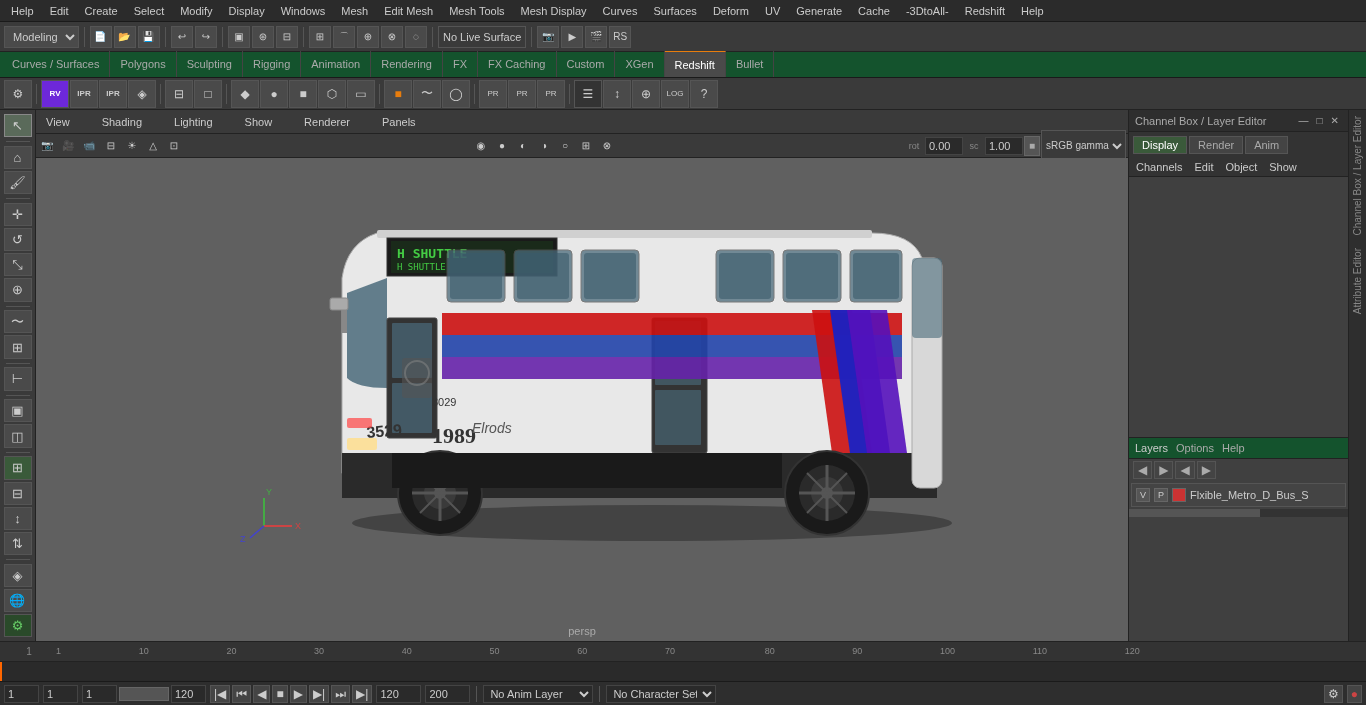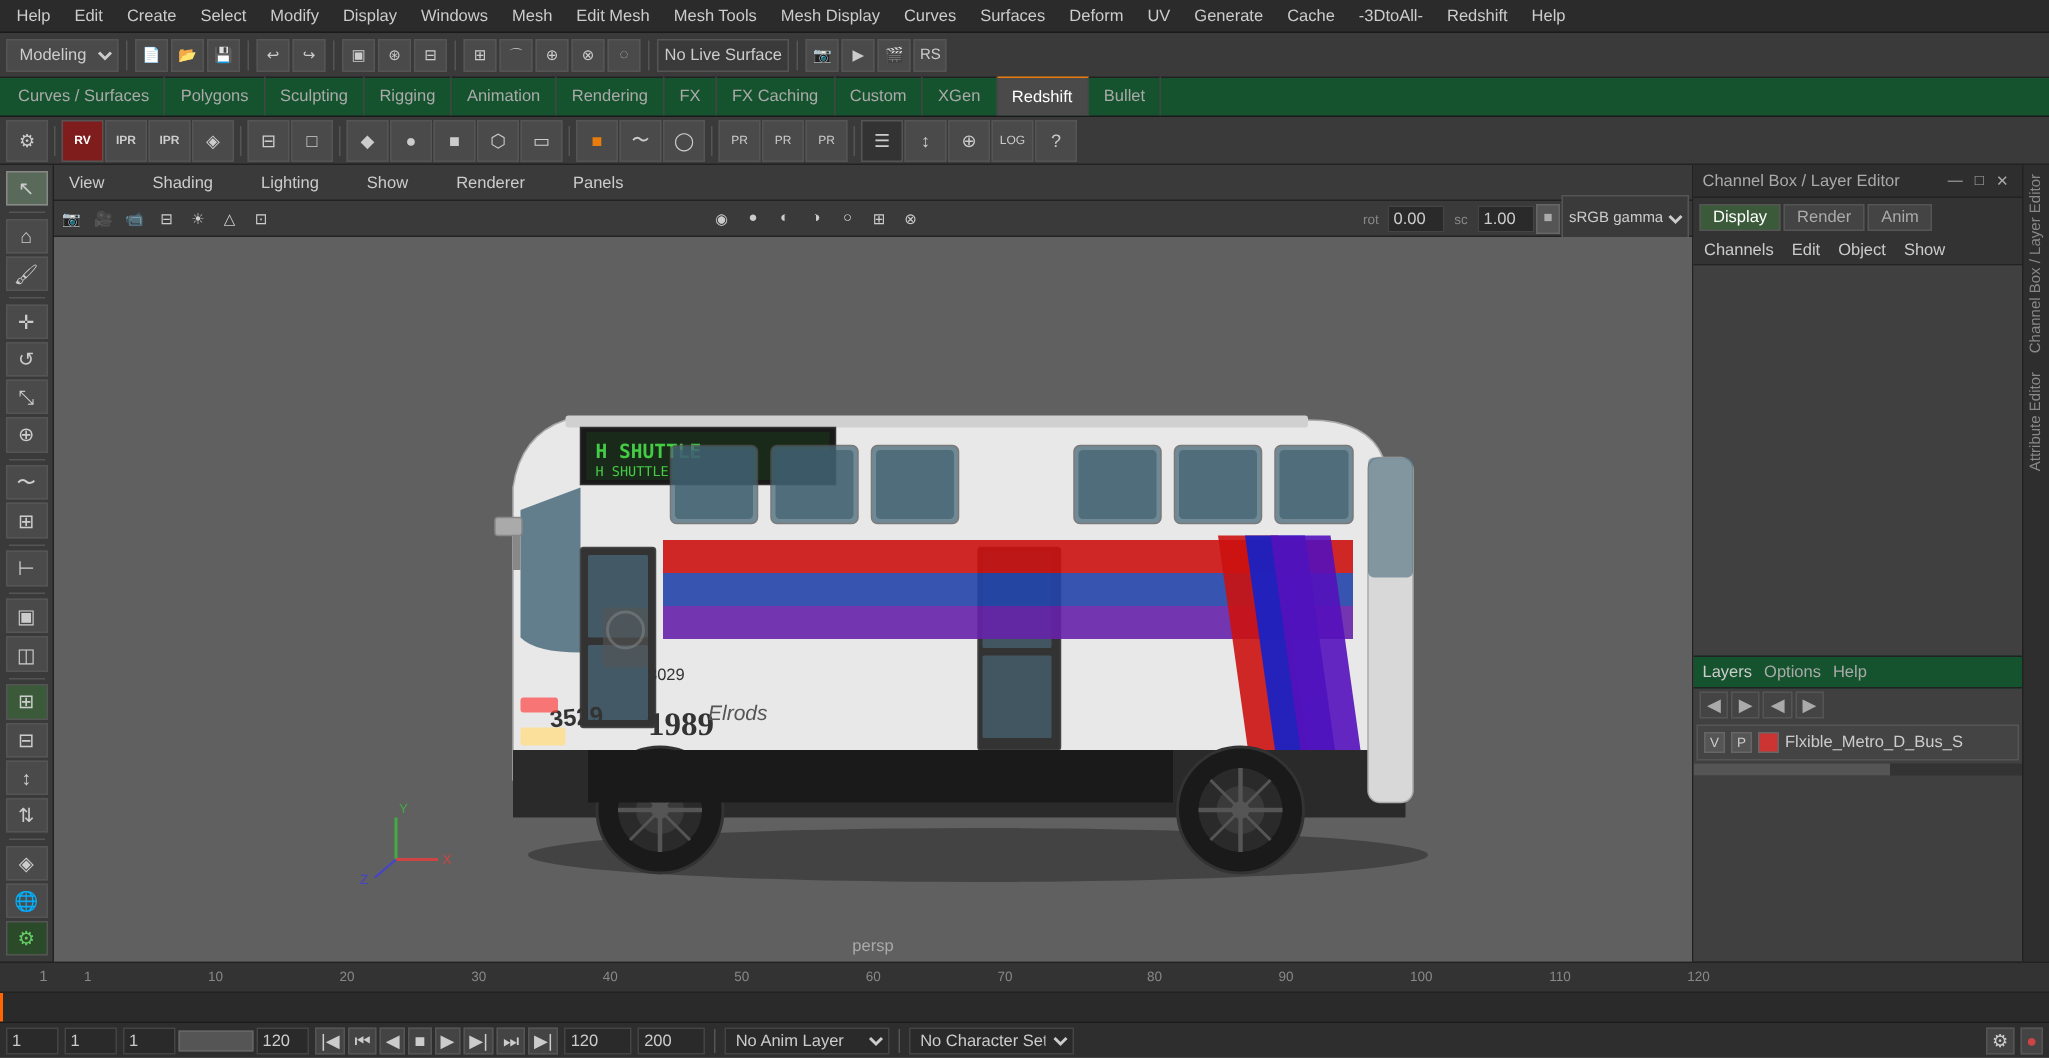--- a/index.html
+++ b/index.html
@@ -17,36 +17,36 @@
     .tb-label { font-size: 11px; color: #ccc; padding: 0 4px; background: #3a3a3a; border: 1px solid #555; height: 22px; display: flex; align-items: center; }
 
     
     #tab-bar { display: flex; align-items: flex-end; height: 26px; background: #14532d; border-bottom: 1px solid #1a1a1a; padding: 0 2px; }
     .ws-tab { padding: 4px 10px; font-size: 11px; color: #aaa; cursor: pointer; border-right: 1px solid #444; height: 26px; display: flex; align-items: center; }
     .ws-tab.active { background: #4a4a4a; color: #fff; border-top: 1px solid #e87d0d; }
 
     
     #icon-bar { display: flex; align-items: center; height: 32px; background: #3a3a3a; border-bottom: 1px solid #222; padding: 0 4px; gap: 1px; }
     .icon-btn { width: 28px; height: 28px; background: #4a4a4a; border: 1px solid #555; display: flex; align-items: center; justify-content: center; cursor: pointer; font-size: 12px; color: #ccc; }
-    .icon-btn.special { background: #7f1d1d; }
+    .icon-btn.special { background: #6d28d9; }
 
     
     #left-toolbar { width: 36px; background: #3a3a3a; border-right: 1px solid #222; display: flex; flex-direction: column; align-items: center; padding: 4px 0; gap: 2px; }
     .left-btn { width: 28px; height: 28px; background: #4a4a4a; border: 1px solid #555; display: flex; align-items: center; justify-content: center; cursor: pointer; font-size: 13px; color: #ccc; }
     .left-btn.active { background: #5a6a5a; border: 1px solid #888; }
     .left-sep { width: 24px; height: 1px; background: #555; margin: 2px 0; }
 
     
     #viewport { flex: 1; background: #585858; position: relative; overflow: hidden; }
     #viewport-header { display: flex; align-items: center; height: 24px; background: #3a3a3a; border-bottom: 1px solid #222; padding: 0 6px; gap: 24px; }
     .vp-menu { font-size: 11px; color: #ccc; cursor: pointer; padding: 2px 4px; }
     #viewport-canvas { width: 100%; height: calc(100% - 48px); background: #606060; position: relative; }
 
     
-    #bus-container { width: 100%; height: 100%; display: flex; align-items: center; justify-content: center; }
+    #bus-container { width: 100%; height: 100%; display: flex; align-items: flex-start; justify-content: center; }
 
     
     #vp-icon-bar { display: flex; align-items: center; height: 24px; background: #3a3a3a; border-bottom: 1px solid #222; padding: 0 2px; gap: 1px; }
     .vp-icon { width: 20px; height: 20px; display: flex; align-items: center; justify-content: center; font-size: 10px; color: #ccc; cursor: pointer; }
     .vp-input { background: #2a2a2a; border: 1px solid #444; color: #ccc; font-size: 11px; padding: 1px 3px; height: 18px; width: 50px; }
 
     
     #right-panel { width: 220px; background: #3a3a3a; border-left: 1px solid #222; display: flex; flex-direction: column; }
     #right-panel-header { height: 22px; background: #2e2e2e; display: flex; align-items: center; justify-content: space-between; padding: 0 6px; border-bottom: 1px solid #222; }
     .panel-title { font-size: 11px; color: #aaa; }

